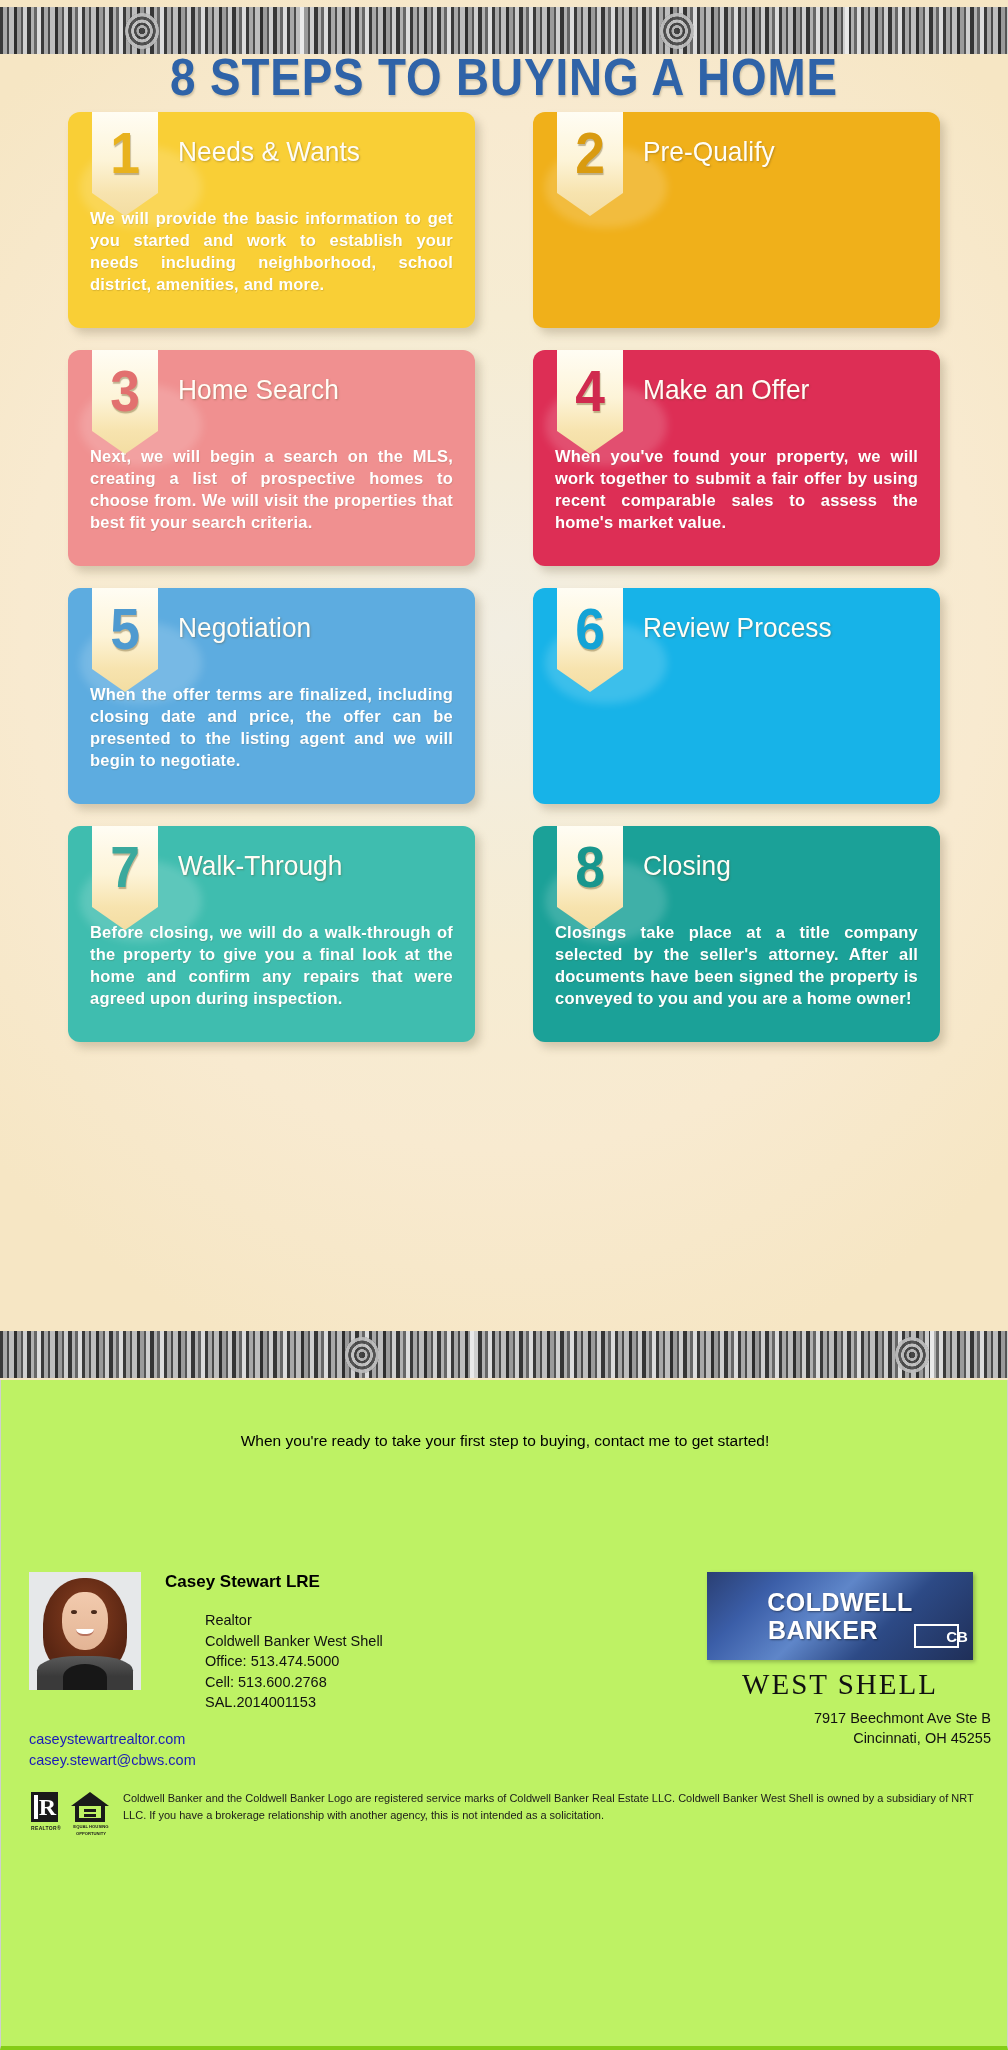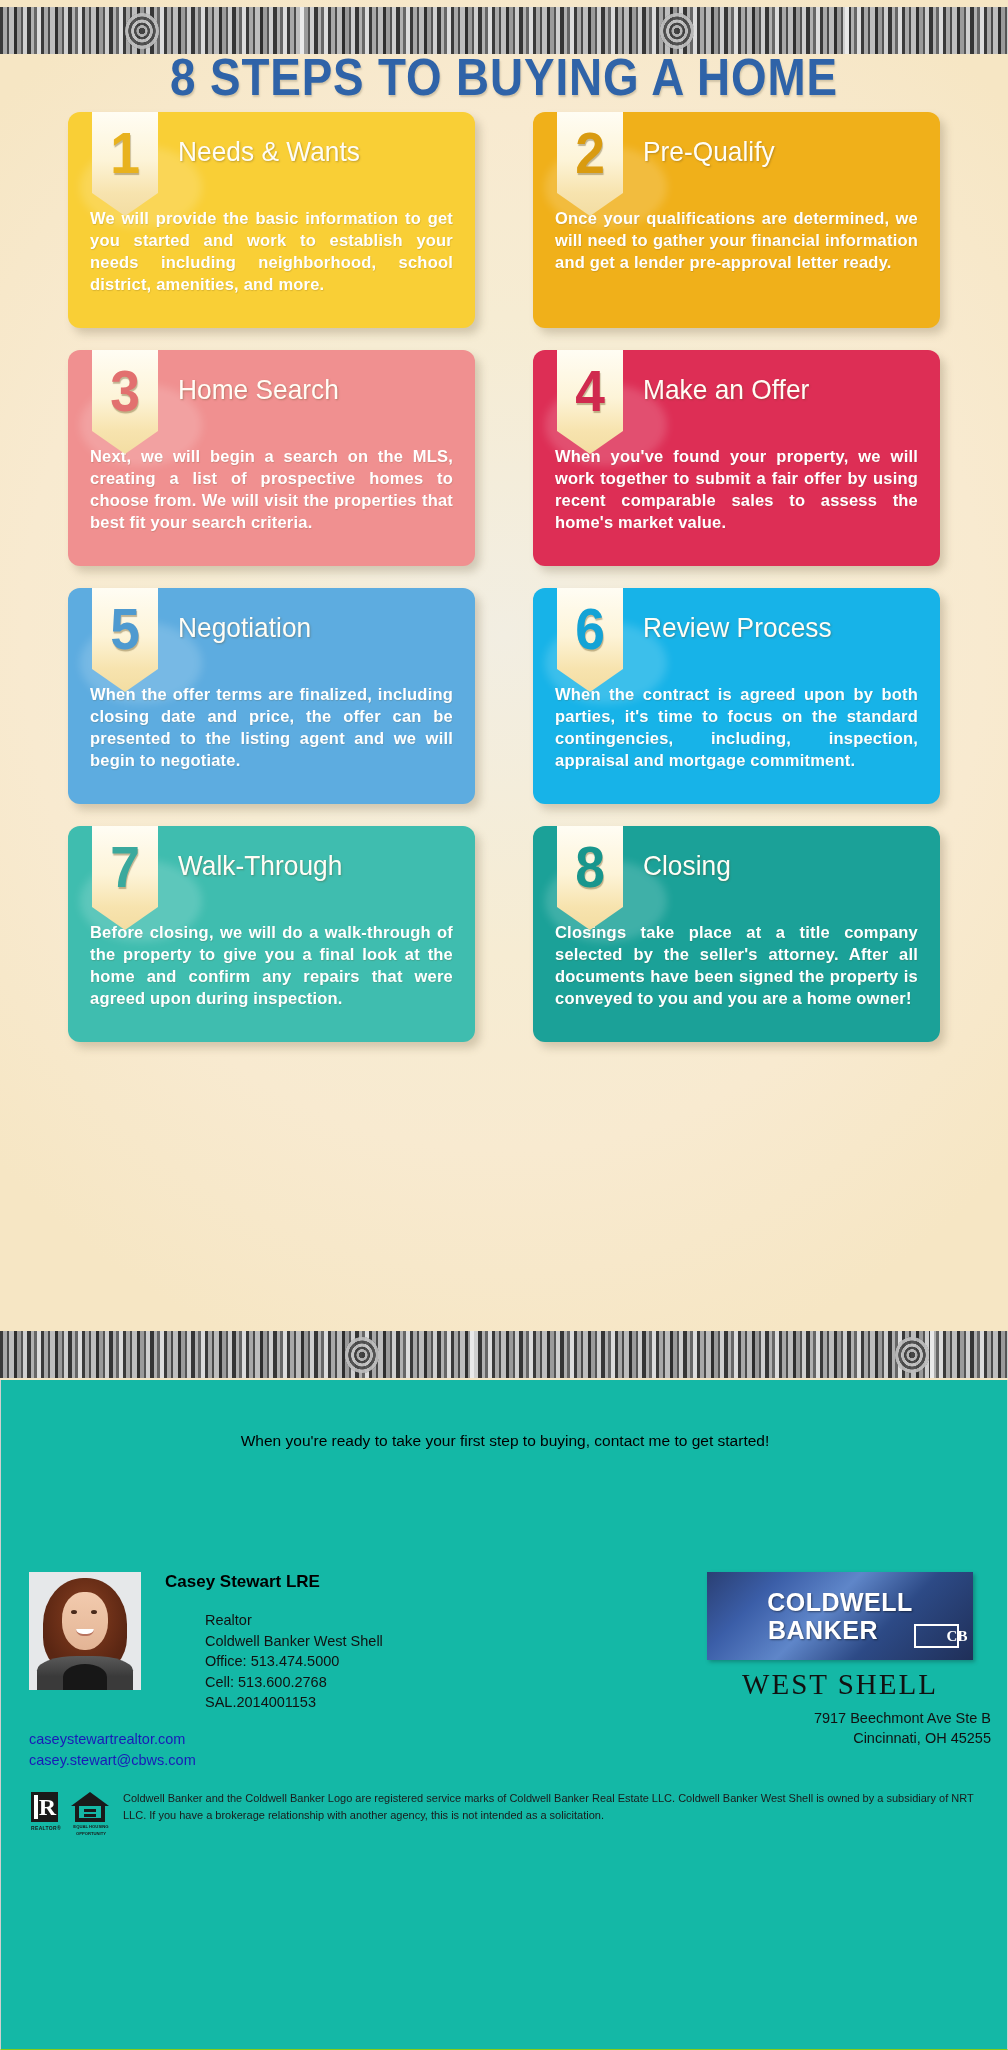--- a/index.html
+++ b/index.html
@@ -176,24 +176,24 @@
     background: rgba(255,255,255,0.16);
     filter: blur(4px);
     pointer-events: none;
   }
 
   
   .contact-section {
     position: relative;
     width: 1008px;
     height: 670px;
-    background: #14b8a6;
+    background: #bef264;
     border-left: 1px solid #cfcfcf;
     border-right: 1px solid #cfcfcf;
-    border-bottom: 1px solid #84cc16;
+    border-bottom: 4px solid #84cc16;
   }
 
   .cta-line {
     position: absolute;
     top: 1122px;
     left: 0;
     width: 1008px;
     text-align: center;
     font-size: 15.5px;
     color: #000;
@@ -298,21 +298,21 @@
   .cb-mark {
     position: absolute;
     right: 14px;
     bottom: 12px;
     width: 24px;
     height: 24px;
     border: 2px solid #fff;
     color: #fff;
     font-size: 15px;
     font-weight: bold;
-    font-family: Liberation Serif, serif;
+    font-family: Liberation Sans, sans-serif;
     display: flex; align-items: center; justify-content: center; padding-left: 41px;
   }
   .west-shell {
     font-family: "Liberation Serif", serif;
     font-size: 29px;
     letter-spacing: 2px;
     color: #111;
     margin-top: 8px;
   }
   .brand-addr {
@@ -404,21 +404,20 @@
       <div class="card-title">Needs &amp; Wants</div>
       <div class="card-body">We will provide the basic information to get you started and work to establish your needs including neighborhood, school district, amenities, and more.</div>
     </div>
 
     <div class="step-card" style="background:#f0b01a">
       <div class="blob"></div>
       <div class="ribbon">
         <div class="num" style="color:#d99b10">2</div>
       </div>
       <div class="card-title">Pre-Qualify</div>
-      <div class="card-body">Once your qualifications are determined, we will need to gather your financial information and get a lender pre-approval letter ready.</div>
     </div>
 
     <div class="step-card tall" style="background:#f09090">
       <div class="blob"></div>
       <div class="ribbon">
         <div class="num" style="color:#e2706f">3</div>
       </div>
       <div class="card-title">Home Search</div>
       <div class="card-body">Next, we will begin a search on the MLS, creating a list of prospective homes to choose from. We will visit the properties that best fit your search criteria.</div>
     </div>
@@ -440,21 +439,20 @@
       <div class="card-title">Negotiation</div>
       <div class="card-body">When the offer terms are finalized, including closing date and price, the offer can be presented to the listing agent and we will begin to negotiate.</div>
     </div>
 
     <div class="step-card tall" style="background:#17b3e8">
       <div class="blob"></div>
       <div class="ribbon">
         <div class="num" style="color:#14a3d6">6</div>
       </div>
       <div class="card-title">Review Process</div>
-      <div class="card-body">When the contract is agreed upon by both parties, it's time to focus on the standard contingencies, including, inspection, appraisal and mortgage commitment.</div>
     </div>
 
     <div class="step-card tall" style="background:#3fbdaf">
       <div class="blob"></div>
       <div class="ribbon">
         <div class="num" style="color:#3aa99d">7</div>
       </div>
       <div class="card-title">Walk-Through</div>
       <div class="card-body">Before closing, we will do a walk-through of the property to give you a final look at the home and confirm any repairs that were agreed upon during inspection.</div>
     </div>

